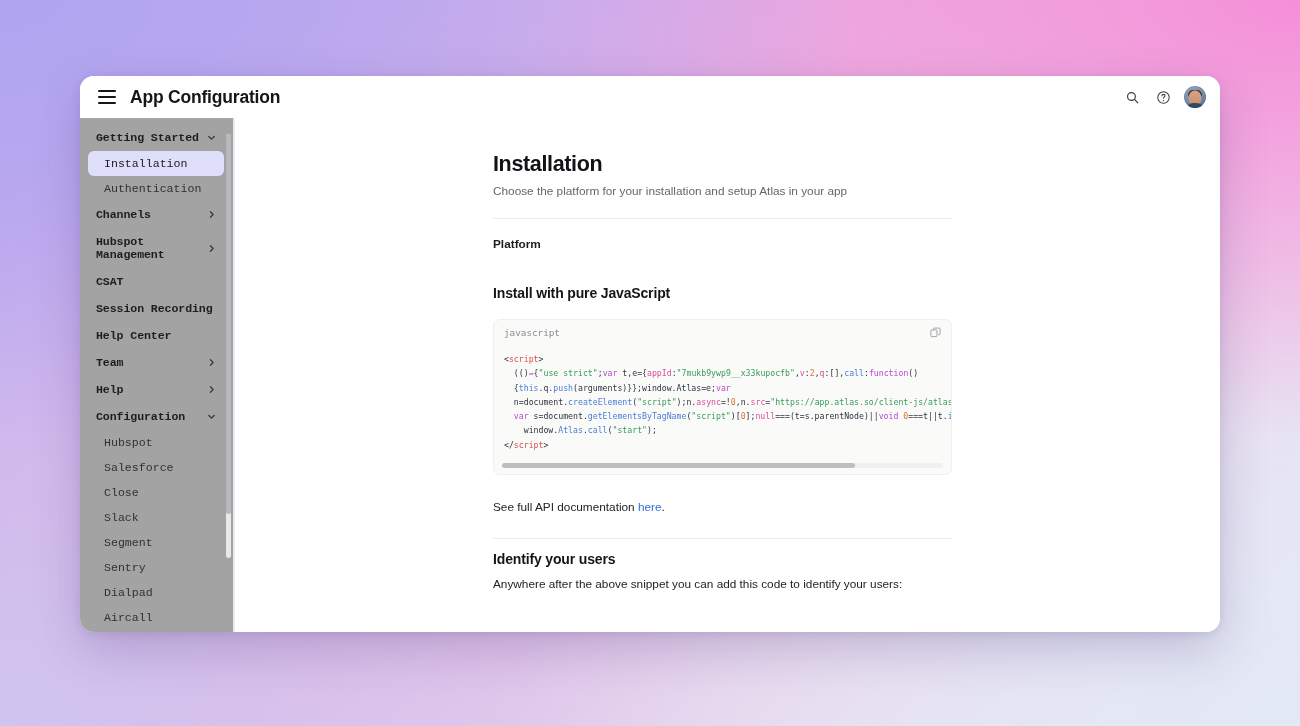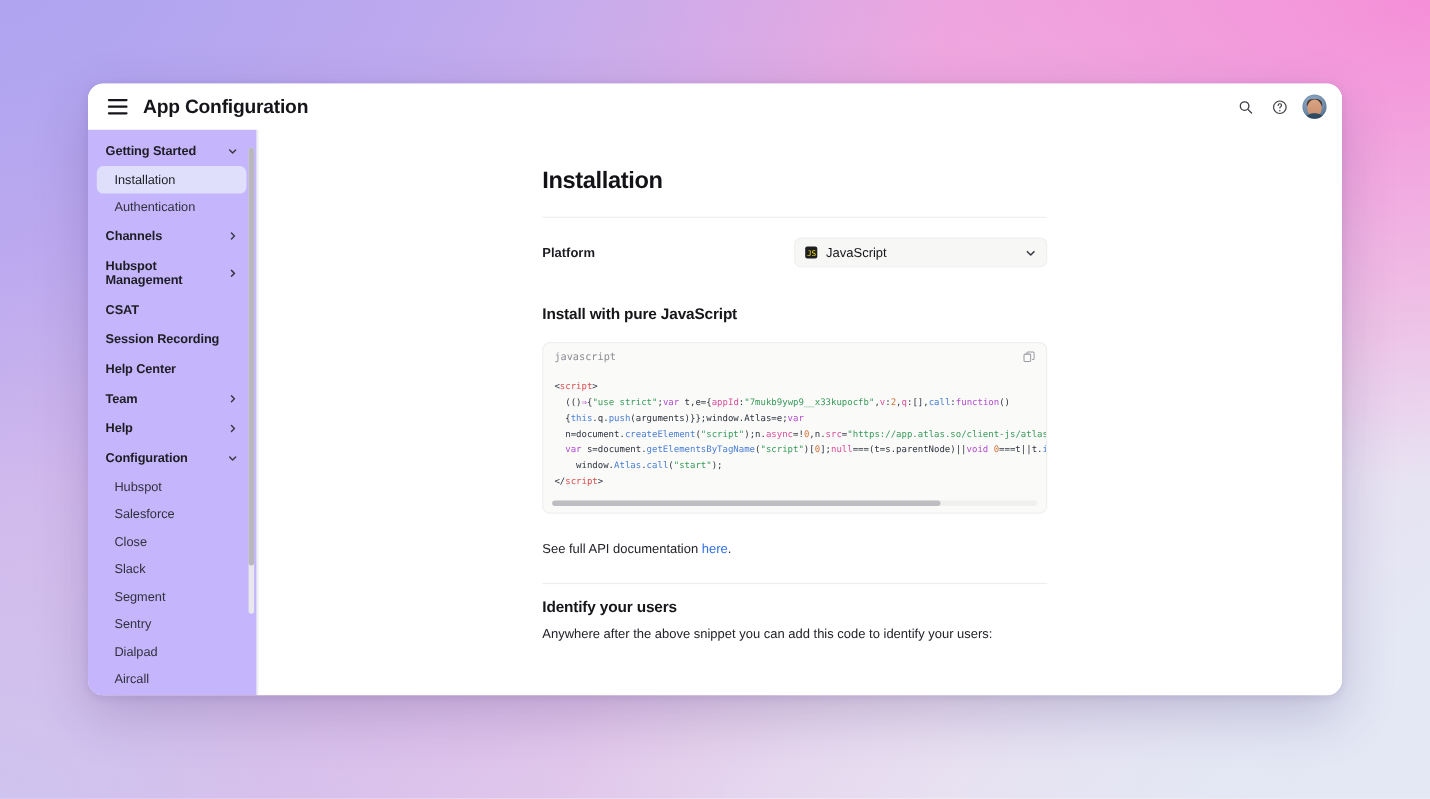--- a/index.html
+++ b/index.html
@@ -62,23 +62,24 @@
   .avatar .body {
     position:absolute; left:50%; bottom:-3px; transform:translateX(-50%);
     width:19px; height:8px; border-radius:8px 8px 0 0; background:#2f4b63;
   }
 
   
   .body-split { display: flex; height: calc(100% - 42px); }
 
   
   .sidebar {
-    width: 154px; flex: none; background:#c4b5fd;
+    width: 154px; flex: none; background:#a3a3a3;
     padding: 6px 0 0 0; position: relative;
     overflow: hidden;
+    font-family: Liberation Mono, monospace;
   }
   .nav-scroll { padding: 0 10px 10px 8px; }
   .nav-group {
     display:flex; align-items:center; justify-content:space-between;
     padding: 7px 8px; cursor:pointer; border-radius:6px;
   }
   .nav-group-label { font-size: 11.6px; font-weight: 700; color:#1d1d22; letter-spacing:-.1px; }
   .chev { width:9px; height:9px; flex:none; color:#3a3a42; }
   .nav-sub {
     font-size: 11.6px; color:#30303a; padding: 6px 8px 6px 16px;
@@ -270,31 +271,25 @@
           <i></i>
         </div>
       <div class="side-divider"></div>
     </div>
 
     <div class="content">
       <div class="content-inner">
         <div class="col">
 
           <h1 class="page-title">Installation</h1>
+          <div class="page-sub">Choose the platform for your installation and setup Atlas in your app</div>
           <div class="hr"></div>
 
           <div class="platform-row">
             <span class="platform-label">Platform</span>
-            <div class="select">
-              <span class="js-badge">JS</span>
-              <span class="select-value">JavaScript</span>
-              <svg class="select-chev" viewBox="0 0 10 10" fill="none" stroke="currentColor" stroke-width="1.4">
-                  <path d="M2 3.8 5 6.8 8 3.8" stroke-linecap="round" stroke-linejoin="round"></path>
-                </svg>
-            </div>
           </div>
 
           <h2 class="sec-title">Install with pure JavaScript</h2>
 
           <div class="code-block">
             <div class="code-head">
               <span>javascript</span>
               <span class="copy-btn">
                 <svg viewBox="0 0 12 12" width="11" height="11" fill="none" stroke="currentColor" stroke-width="1">
                     <rect x="1" y="3.2" width="6.6" height="7.3" rx="1"></rect>

